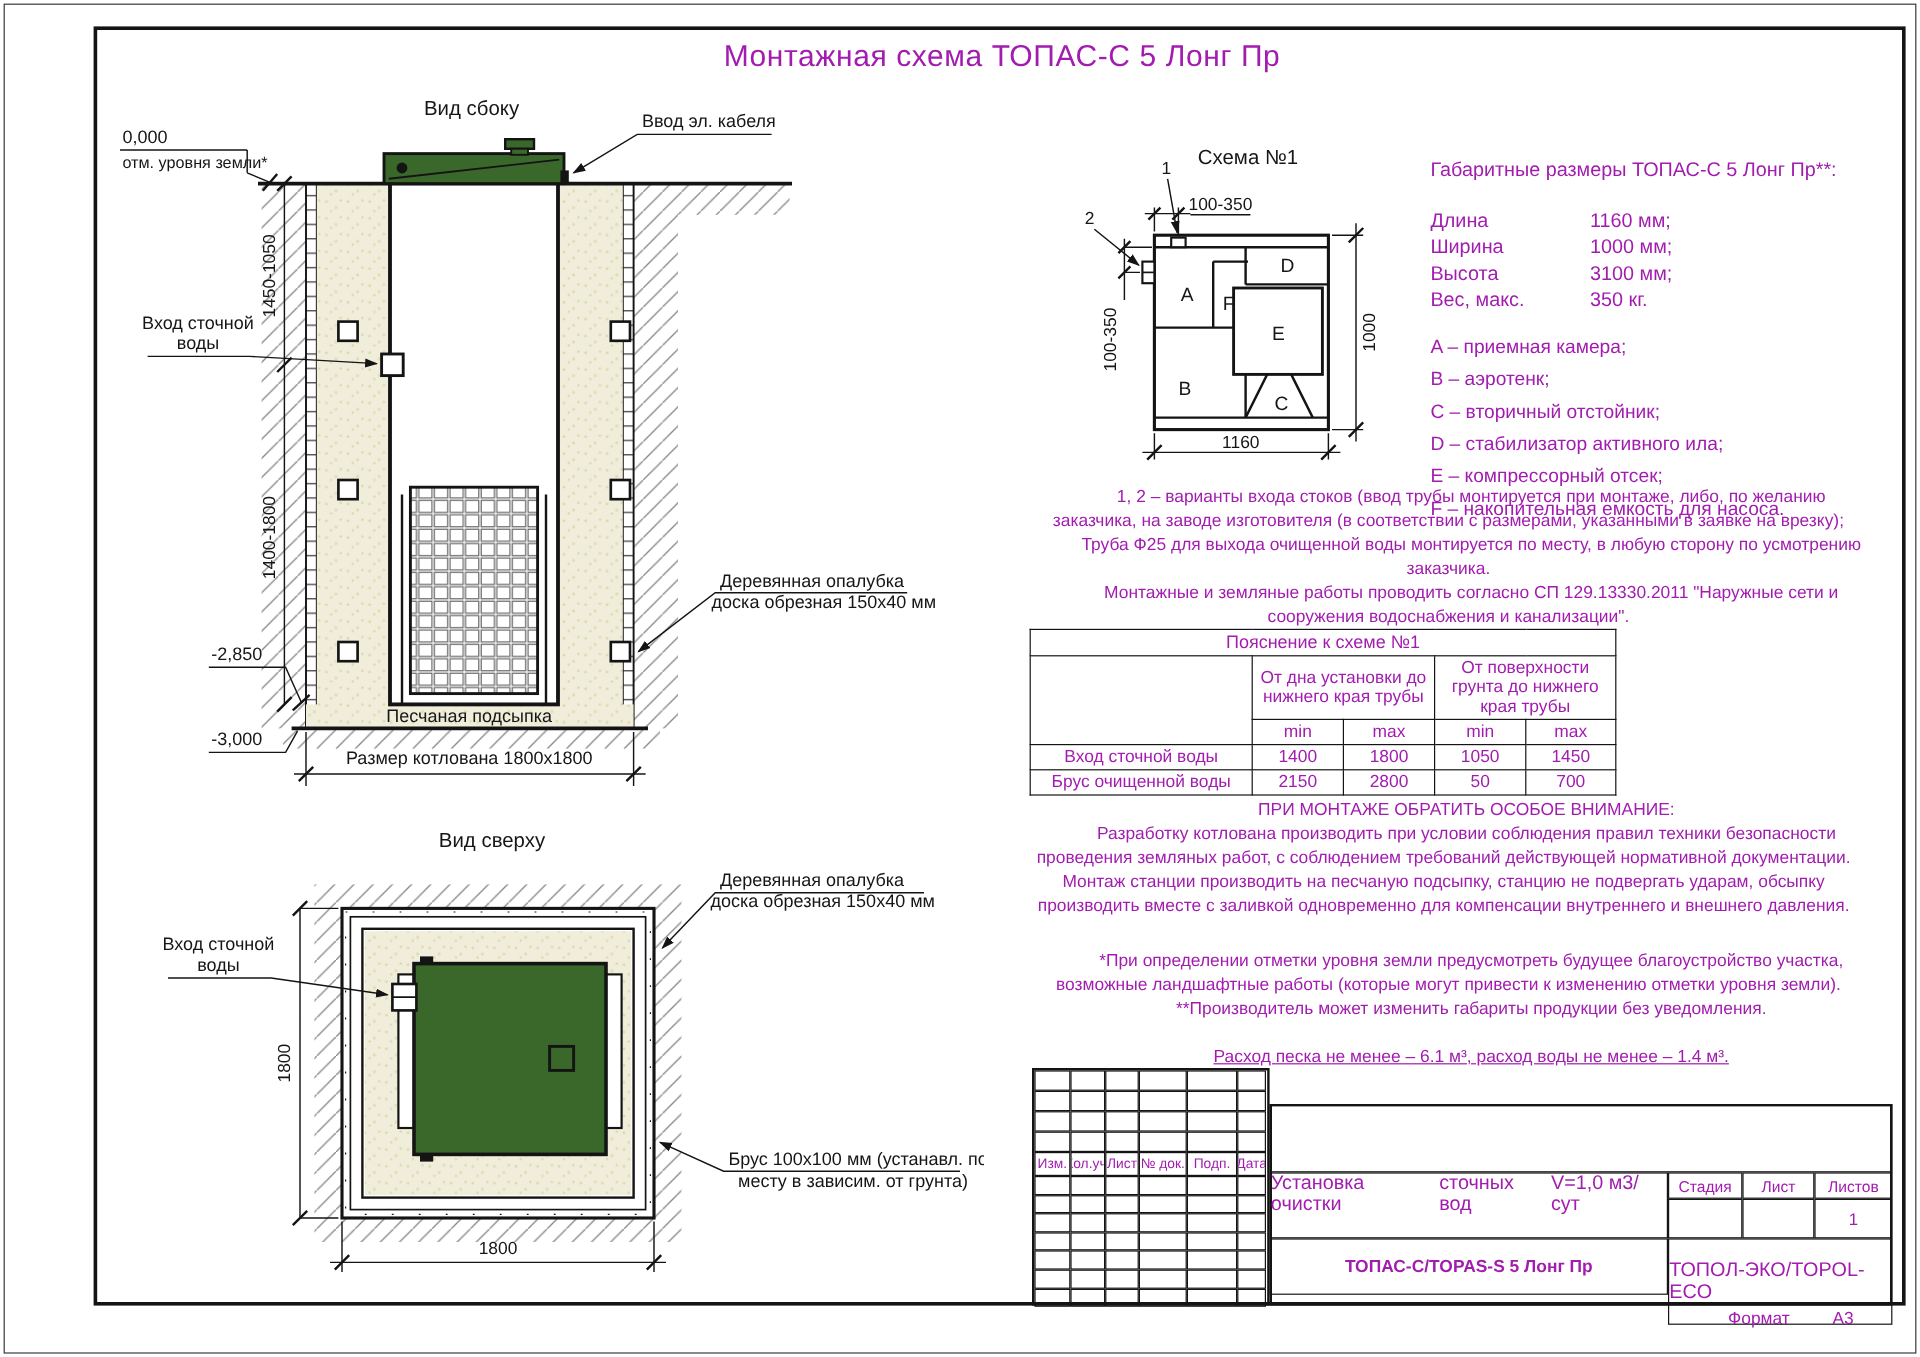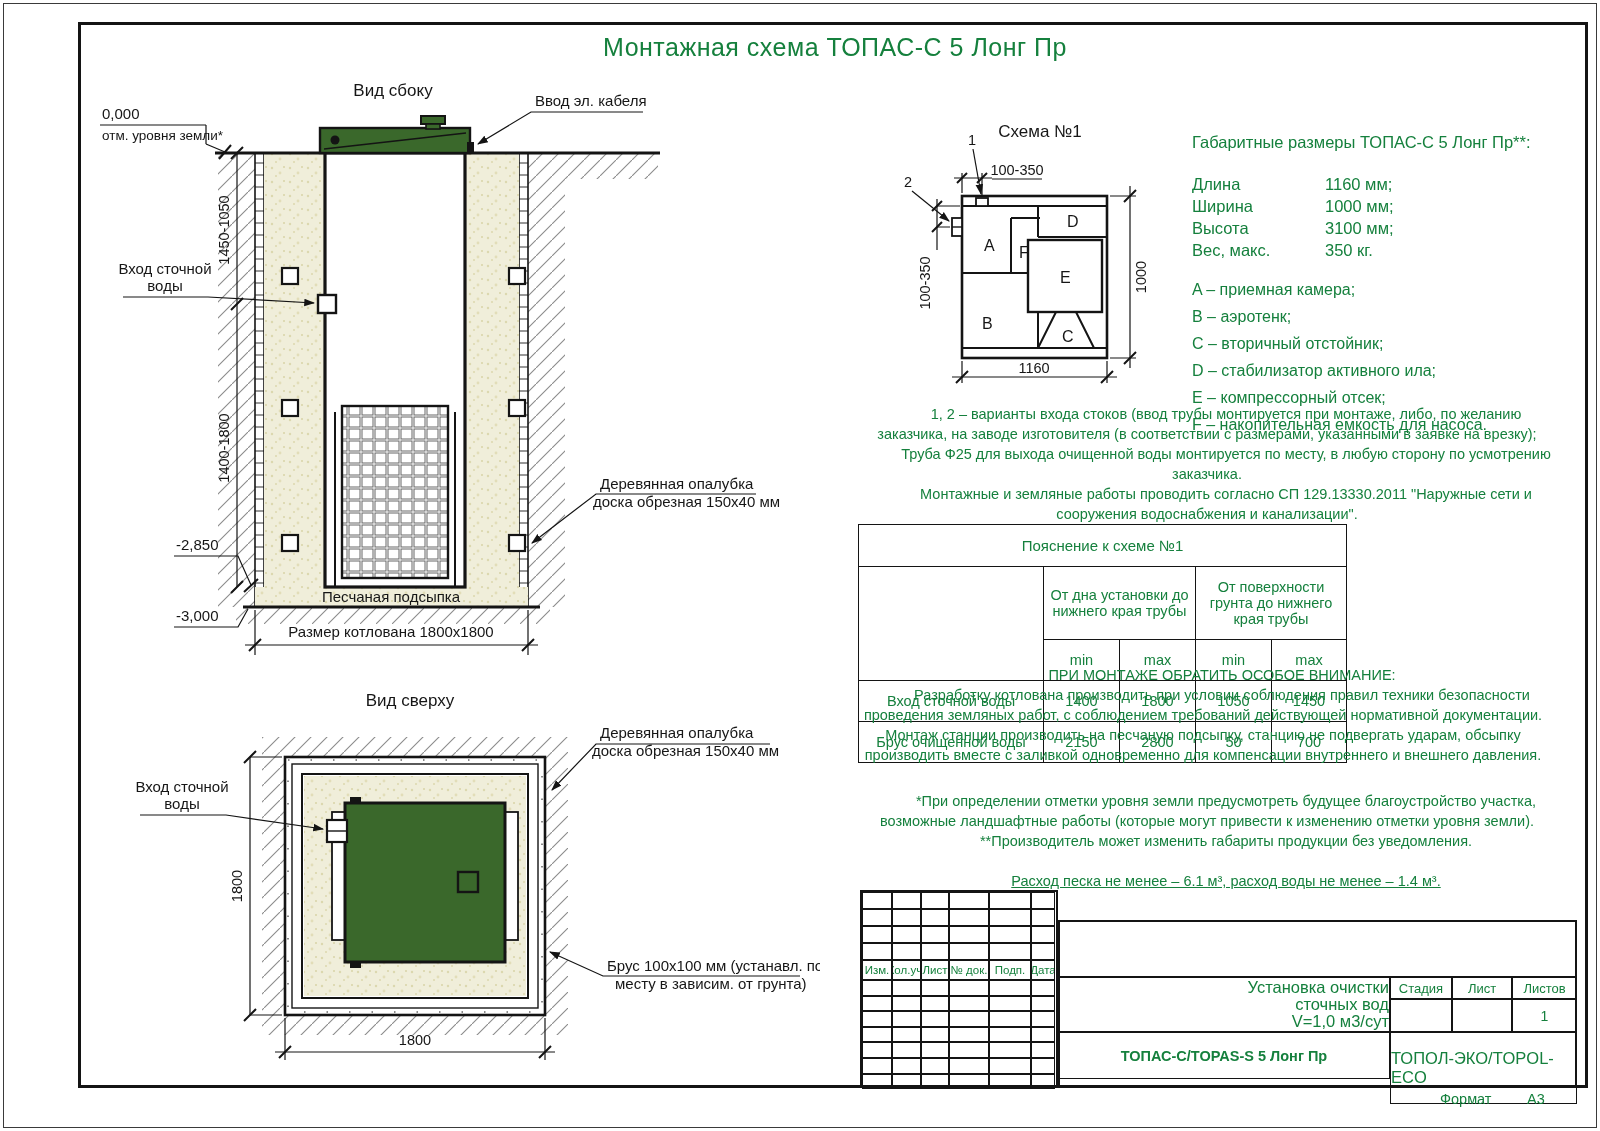--- a/index.html
+++ b/index.html
@@ -1,38 +1,38 @@
 <!DOCTYPE html>
 <html style="--lid_green: #3a682b; --sand: #f0eeda; --line: #141414;"><head>
 <meta charset="utf-8">
 <style>
   html,body{margin:0;padding:0;background:#fff;}
   #page{position:relative;width:1600px;height:1131px;background:#fff;overflow:hidden;
-        font-family:"Liberation Sans",sans-serif;color:#15803d;}
+        font-family:"Liberation Sans",sans-serif;color:#a21caf;}
   #outer-border{position:absolute;left:3px;top:3px;right:3px;bottom:3px;border:1.5px solid #3a3a3a;}
   #frame{position:absolute;left:78px;top:22px;width:1510px;height:1066px;border:3px solid #141414;box-sizing:border-box;}
   .abs{position:absolute;}
   .drawing-title{font-size:25px;letter-spacing:.5px;}
   svg text{fill:#161616;}
   .lbl{font:15px "Liberation Sans",sans-serif;}
   .lbl-s{font:13.5px "Liberation Sans",sans-serif;}
   .dim{font:14.5px "Liberation Sans",sans-serif;}
   .schlet{font:16px "Liberation Sans",sans-serif;}
   .ln{stroke:#141414;stroke-width:2;fill:none;}
   .thin{stroke:#141414;stroke-width:1.2;fill:none;}
   .thick{stroke:#141414;stroke-width:3;fill:none;}
   .specs{font-size:16.5px;line-height:22px;}
   .specs .srow{display:flex;}
   .specs .sname{width:133px;}
   .legend{margin-top:18px;}
   .legend div{margin-bottom:5px;font-size:16px;}
   .para{font-size:14.5px;line-height:1.38;}
   .para .ind{text-indent:38px;text-align:center;}
   .exp-table{border-collapse:collapse;table-layout:fixed;}
-  .exp-table td{border:1.8px solid #141414;font-size:14.5px;text-align:center;padding:12px 2px;}
+  .exp-table td{border:1.8px solid #141414;font-size:14.5px;text-align:center;padding:2px 2px;}
   .exp-table .tt{font-size:15px;}
   .tb-cell{position:absolute;box-sizing:border-box;border:1.6px solid #141414;}
   .tb-lbl{font-size:12px;display:flex;align-items:center;justify-content:center;}
   .revgrid{position:absolute;display:grid;border:2.5px solid #141414;box-sizing:border-box;}
   .revgrid div{border:1px solid #141414;font-size:11.5px;display:flex;align-items:center;justify-content:center;overflow:hidden;}
   .green-fill{fill:var(--lid_green);}
   .sand-fill{fill:url(#sandpat);}
 </style>
 </head>
 <body>
@@ -387,21 +387,21 @@
     <div></div>
       <div></div>
       <div></div>
       <div></div>
       <div></div>
       <div></div>
   </div>
 
   <div class="tb-cell" style="left:1058px;top:920px;width:519px;height:168px;border-width:2.5px;"></div>
   <div class="tb-cell" style="left:1058px;top:920px;width:519px;height:57px;"></div>
-  <div class="tb-cell" style="left:1058px;top:977px;width:332px;height:55px;display:flex;flex-direction:column;align-items:flex-end;justify-content:center;font-size:16.5px;line-height:17px;">
+  <div class="tb-cell" style="left:1058px;top:977px;width:332px;height:55px;display:flex;flex-direction:row;align-items:flex-start;justify-content:center;font-size:16.5px;line-height:17px;">
     <div>Установка очистки</div>
     <div>сточных вод</div>
     <div>V=1,0 м3/сут</div>
   </div>
   <div class="tb-cell tb-lbl" style="left:1390px;top:977px;width:62px;height:22px;font-size:13px;">Стадия</div>
   <div class="tb-cell tb-lbl" style="left:1452px;top:977px;width:60px;height:22px;font-size:13px;">Лист</div>
   <div class="tb-cell tb-lbl" style="left:1512px;top:977px;width:65px;height:22px;font-size:13px;">Листов</div>
   <div class="tb-cell tb-lbl" style="left:1390px;top:999px;width:62px;height:33px;"></div>
   <div class="tb-cell tb-lbl" style="left:1452px;top:999px;width:60px;height:33px;"></div>
   <div class="tb-cell tb-lbl" style="left:1512px;top:999px;width:65px;height:33px;font-size:14px;">1</div>

